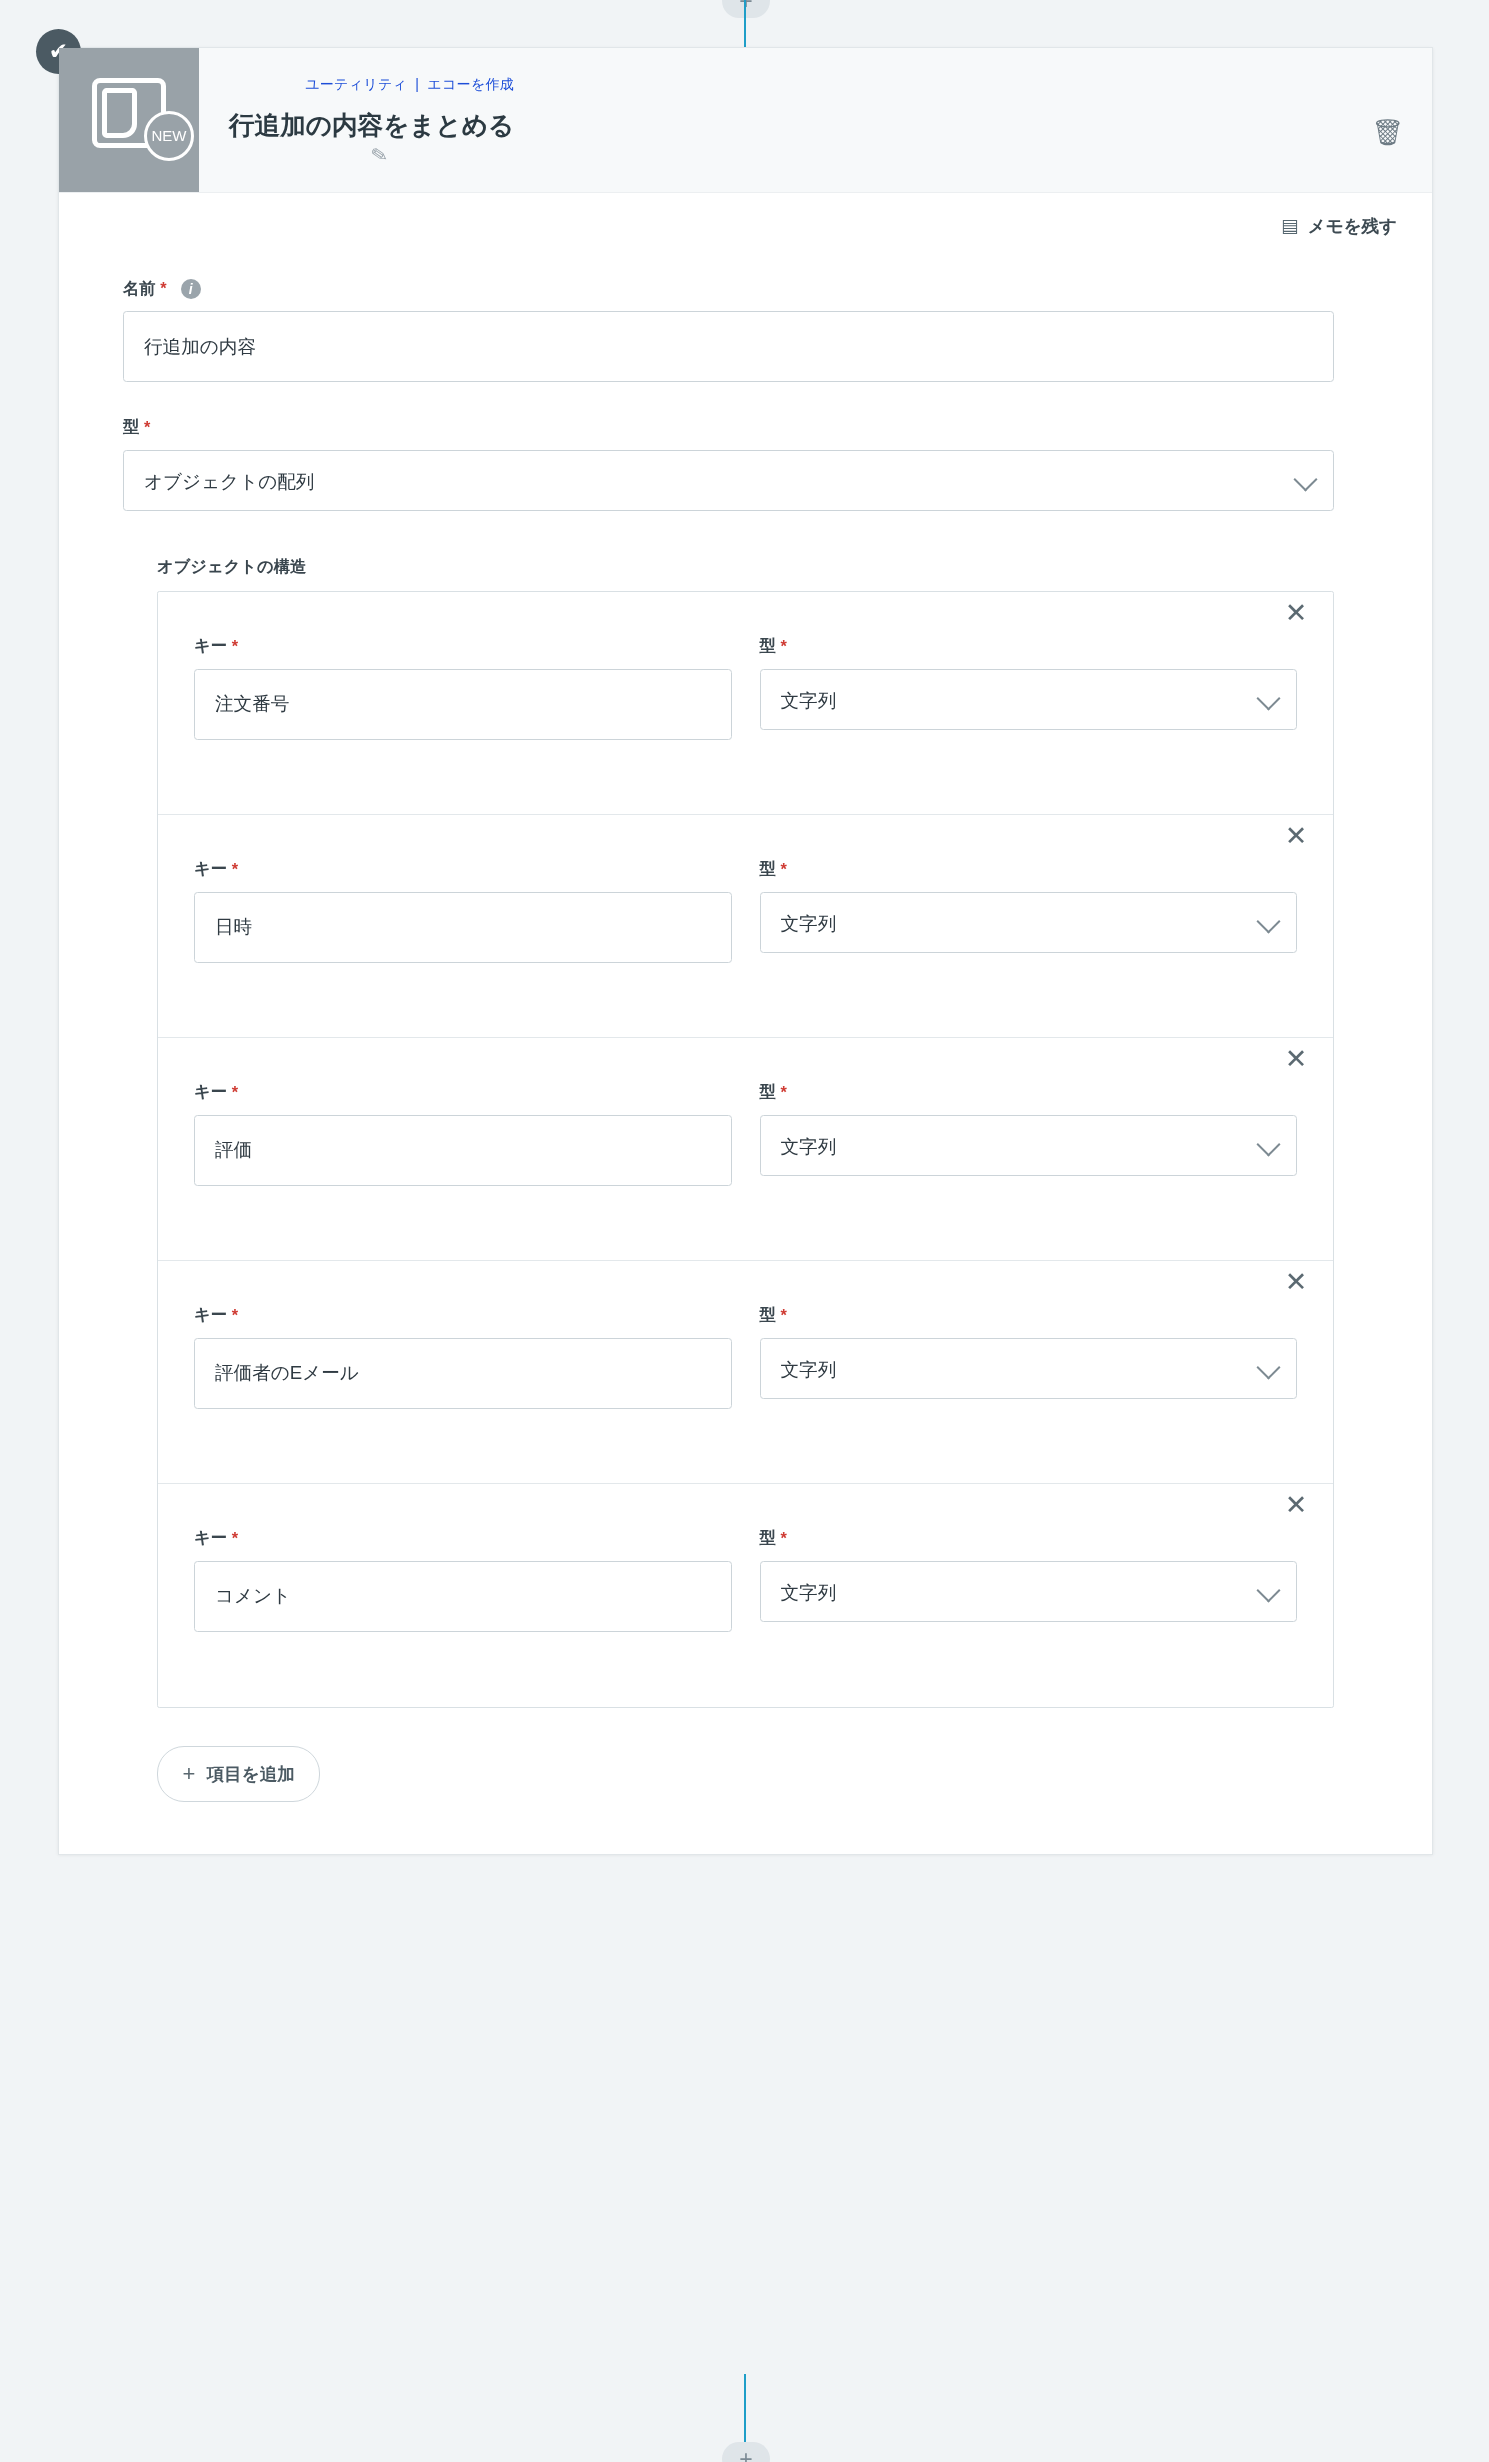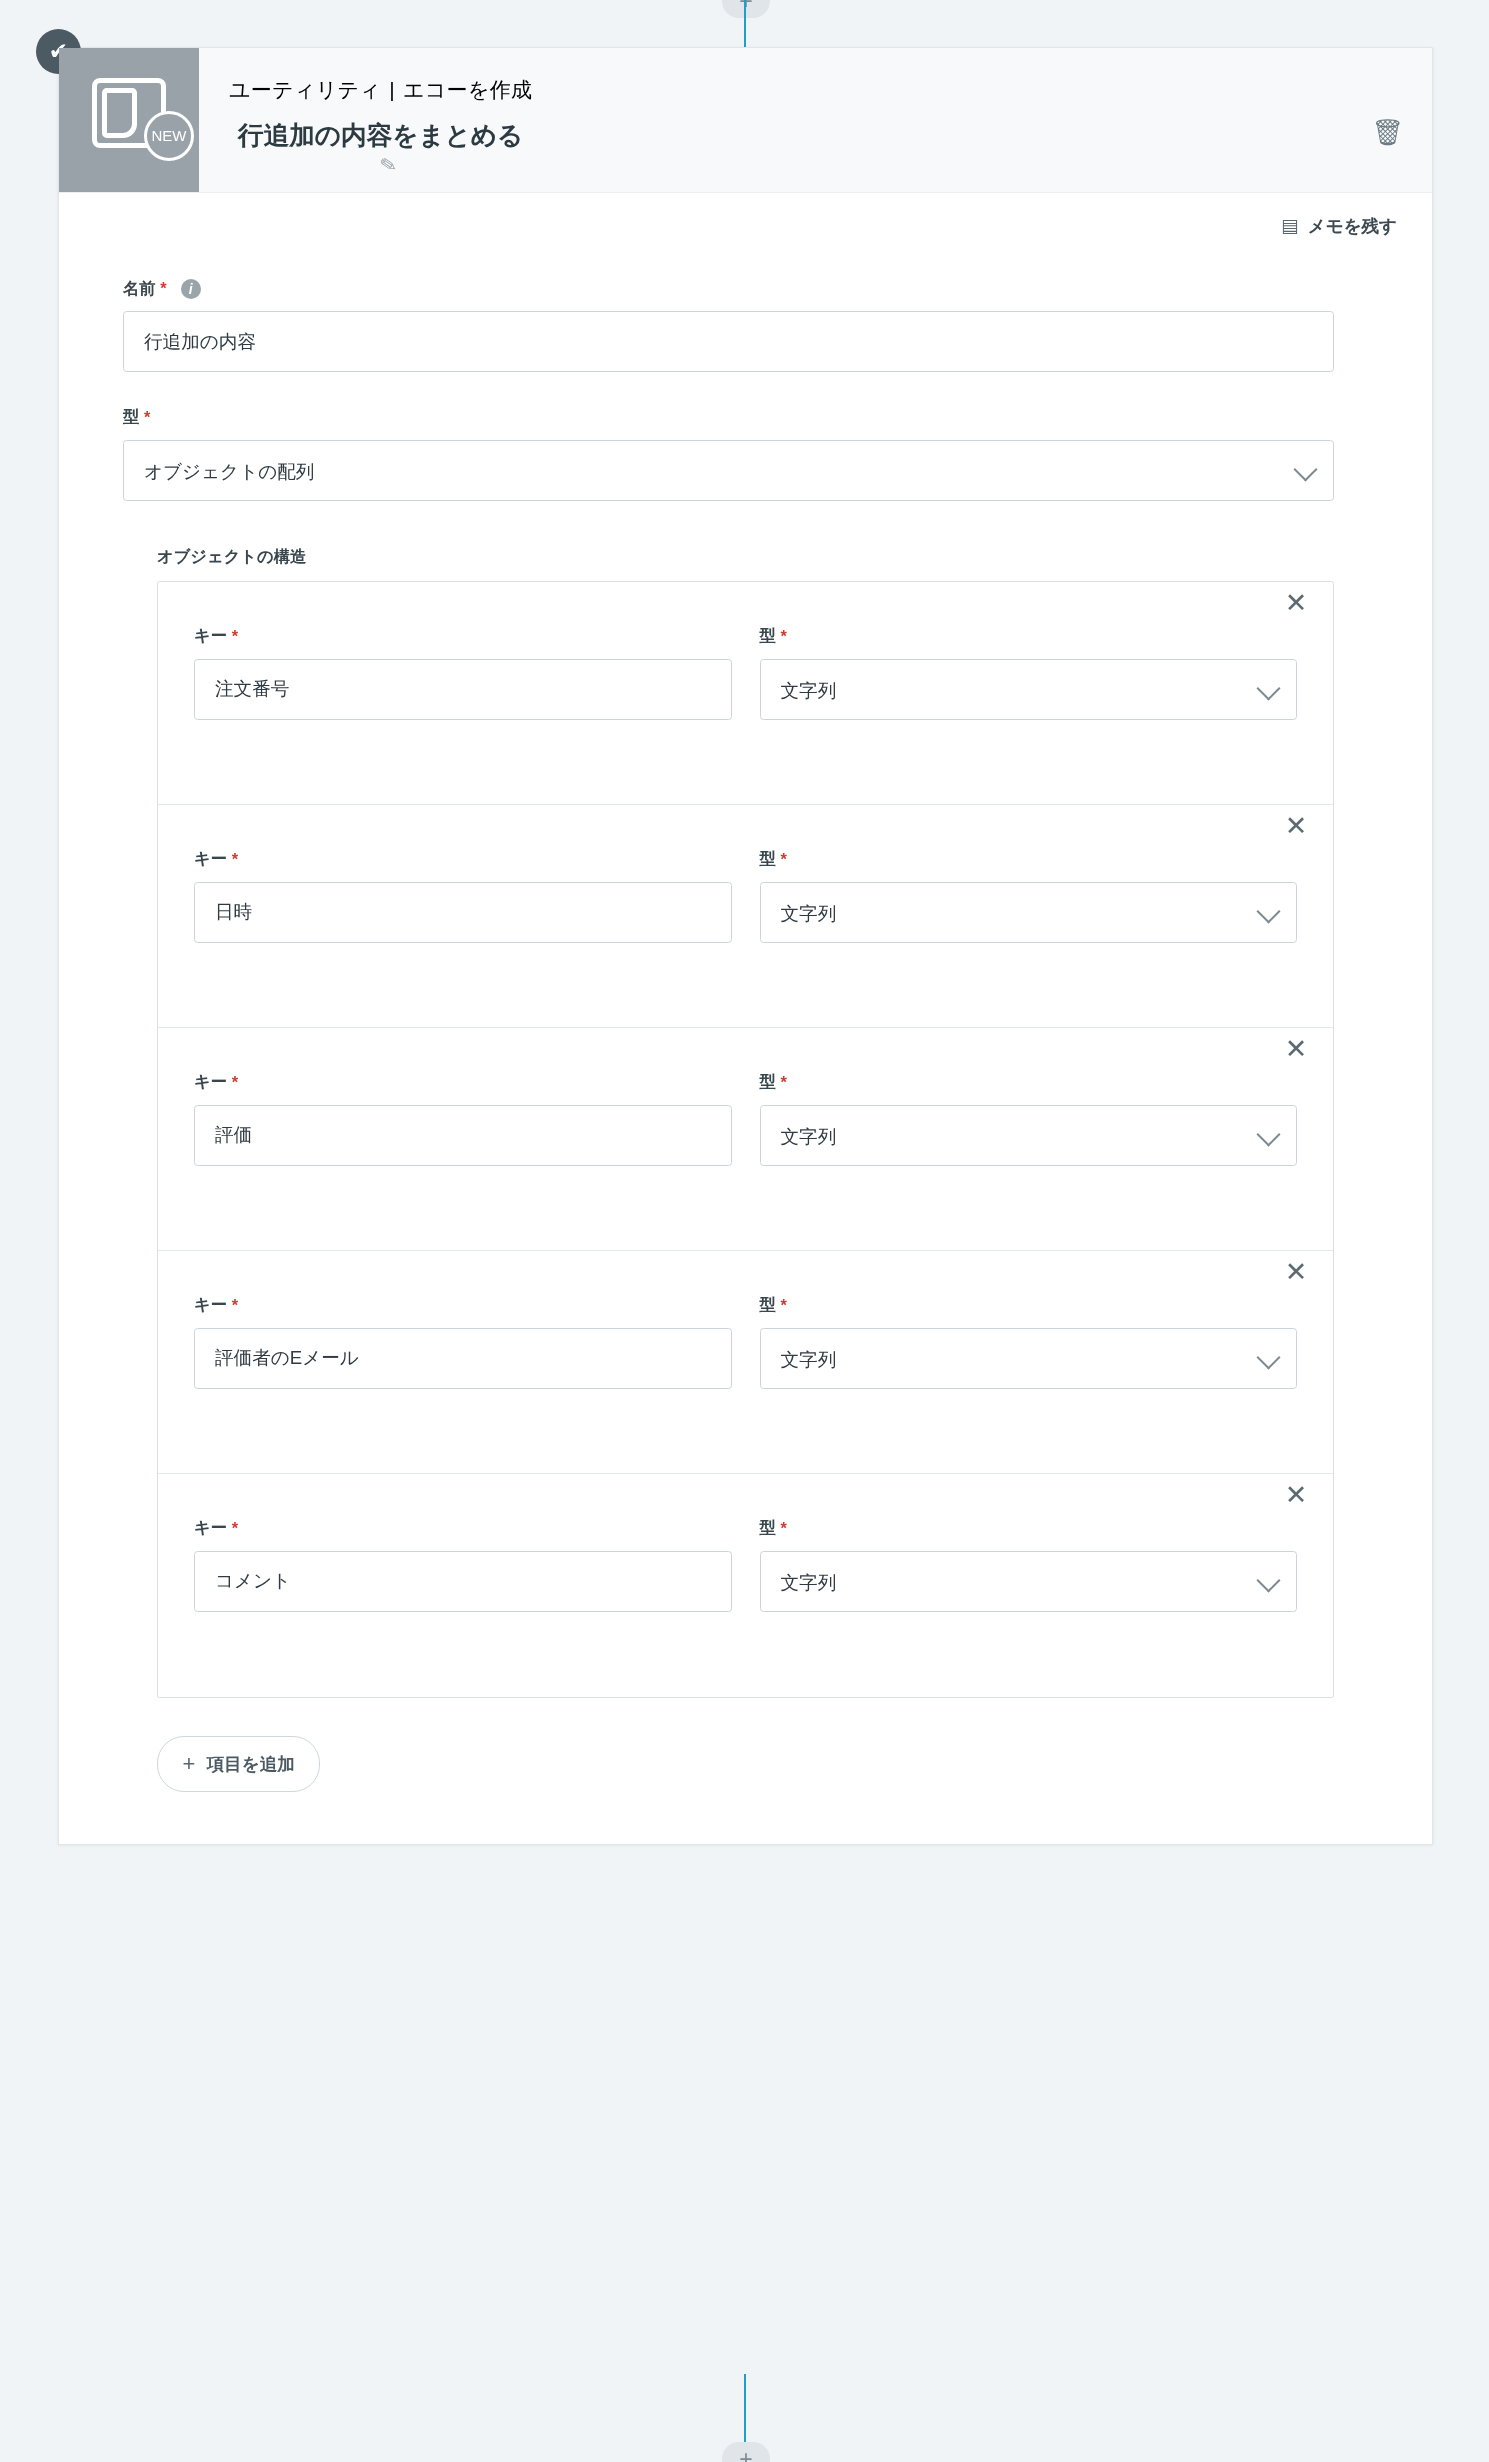--- a/index.html
+++ b/index.html
@@ -147,24 +147,25 @@
     font-weight: normal;
     line-height: 43px;
     text-align: center;
     box-sizing: border-box;
   }
 
   .header-text {
     padding: 28px 0 0 30px;
   }
   .breadcrumb {
-    font-size: 21px;
-    color: #000000;
+    font-size: 14px;
+    color: #1d4ed8;
     letter-spacing: 0.3px;
     margin-bottom: 14px;
+    text-align: right;
   }
   .breadcrumb .sep { margin: 0 8.1px; }
   .title-row {
     display: flex;
     align-items: center;
     flex-direction: column;
   }
   .card-title {
     font-size: 25.6px;
     font-weight: bold;
@@ -229,21 +230,21 @@
     font-weight: bold;
     line-height: 20px;
     text-align: center;
     margin-left: 14px;
     font-style: italic;
   }
 
   .text-input {
     width: 100%;
     box-sizing: border-box;
-    height: 61px;
+    height: 71px;
     border: 0.6px solid #ccd4d9;
     border-radius: 3.5px;
     background: #ffffff;
     font-size: 18.6px;
     color: #2f3a42;
     padding: 0 20px;
     font-family: "Liberation Sans", "DejaVu Sans", sans-serif;
   }
 
   .select-wrap { position: relative; width: 100%; }

